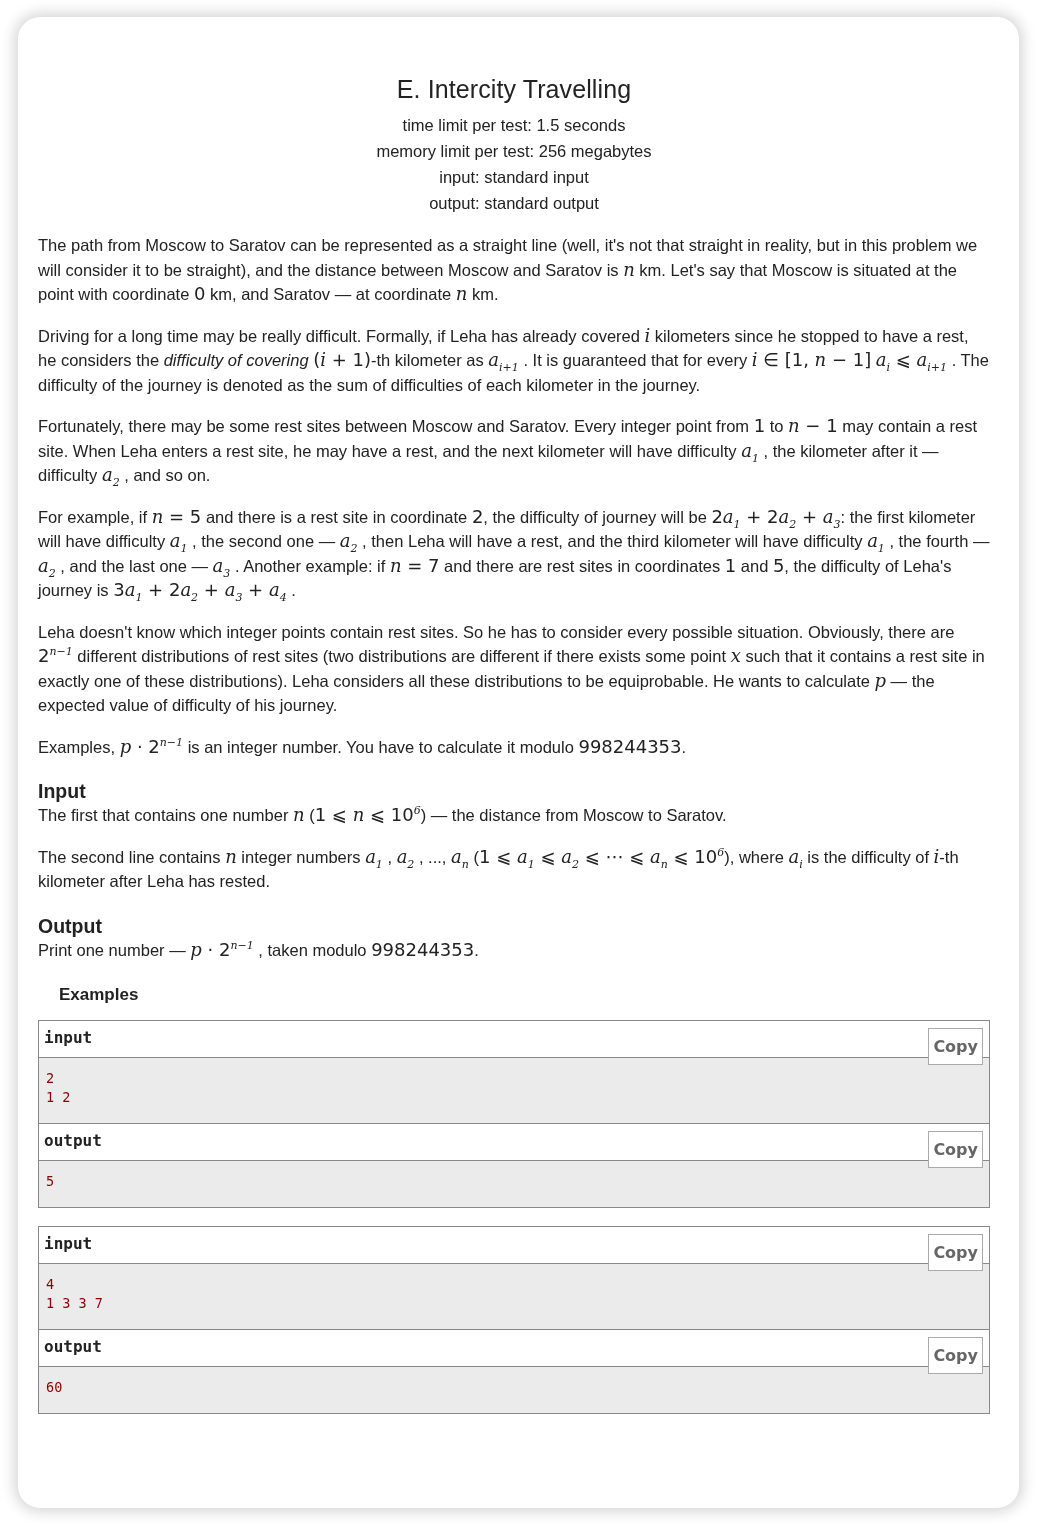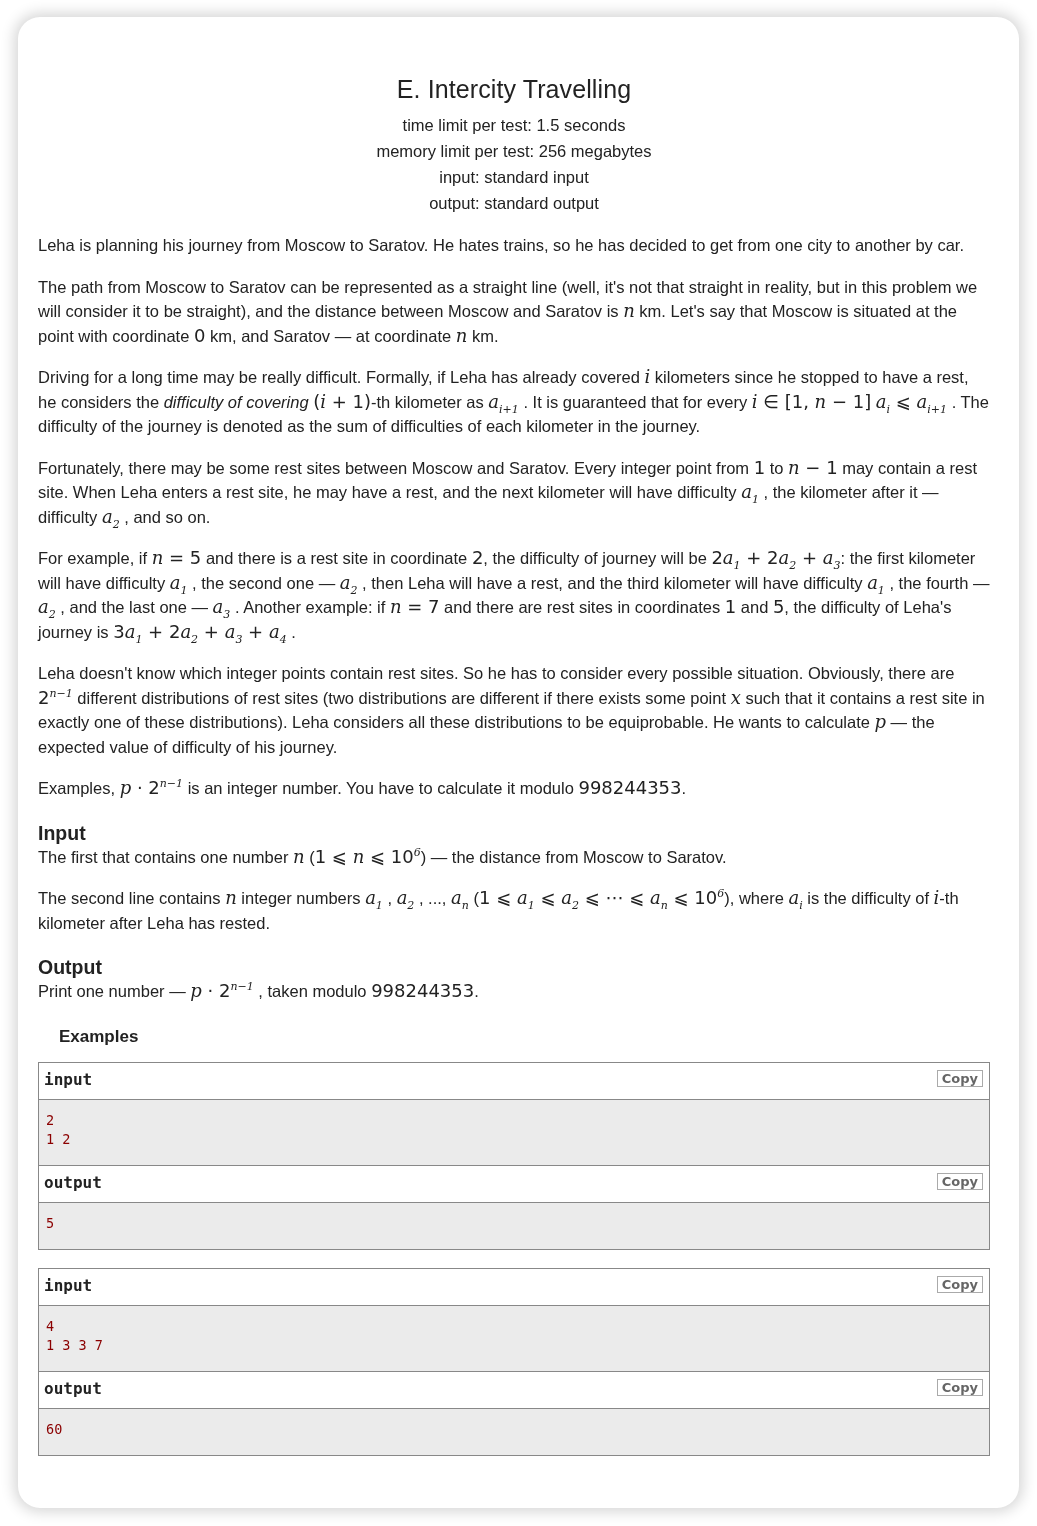--- a/index.html
+++ b/index.html
@@ -18,41 +18,40 @@
   .math { font-family: "DejaVu Serif", serif; font-style: italic; font-size: 18px; }
   .mnum { font-family: "DejaVu Sans", sans-serif; font-style: normal; font-size: 18px; }
   .it { font-style: italic; }
   sub, sup { font-size: 11px; line-height: 0; }
   h3.section { font-size: 19.5px; font-weight: bold; margin: 20px 0 0 0; line-height: 24px; }
   .examples-title { font-size: 17px; font-weight: bold; margin-top: 22px; line-height: 22px; margin-left: 21px; }
   .example { border: 1px solid #888; margin-top: 14px; }
   .example + .example { margin-top: 18px; }
   .io-head { background: #fff; height: 36px; position: relative; border-bottom: 1px solid #888; }
   .io-head .lbl { position: absolute; left: 5px; top: 7px; font-family: "DejaVu Sans Mono", monospace; font-weight: bold; font-size: 16px; color: #222; }
-  .copy-btn { position: absolute; right: 6px; top: 7px; border: 1px solid #aaa; font-family: "DejaVu Sans", sans-serif; font-size: 13px; font-weight: bold; color: #666; padding: 0 4px; background: #fff; cursor: pointer; }
+  .copy-btn { position: absolute; right: 6px; top: 7px; border: 1px solid #aaa; font-family: "DejaVu Sans", sans-serif; font-size: 16px; font-weight: bold; color: #666; padding: 8px 4px; background: #fff; cursor: pointer; }
   .io-body { background: #ebebeb; padding: 11px 7px 12px 7px; font-family: "DejaVu Sans Mono", monospace; font-size: 13.5px; line-height: 19px; color: #8b0000; white-space: pre; min-height: 20px; }
   .io-body.in { height: 42px; }
   .io-body.out { height: 23px; }
   .io-head.second { border-top: 1px solid #888; }
 </style>
 </head>
 <body>
 
 <div class="card">
   <div class="content">
     <div class="title">E. Intercity Travelling</div>
     <div class="limits">
       <div>time limit per test: 1.5 seconds</div>
       <div>memory limit per test: 256 megabytes</div>
       <div>input: standard input</div>
       <div>output: standard output</div>
     </div>
 
     <div id="legend">
-        <p class="para p1"><span>Leha is planning his journey from Moscow to Saratov. He hates trains, so he has decided to get from one city to another by car.</span></p>
         <p class="para gap"><span>The path from Moscow to Saratov can be represented as a straight line (well, it's not that straight in reality, but in this problem we will consider it to be straight), and the distance between Moscow and Saratov is </span><span class="math">n</span><span> km. Let's say that Moscow is situated at the point with coordinate </span><span class="mnum">0</span><span> km, and Saratov — at coordinate </span><span class="math">n</span><span> km.</span></p>
         <p class="para gap"><span>Driving for a long time may be really difficult. Formally, if Leha has already covered </span><span class="math">i</span><span> kilometers since he stopped to have a rest, he considers the </span><span class="it">difficulty of covering</span><span> </span><span class="mnum">(</span><span class="math">i</span><span class="mnum"> + 1)</span><span>-th kilometer as </span><span class="math">a<sub>i+1</sub></span><span> . It is guaranteed that for every </span><span class="math">i</span><span class="mnum"> ∈ [1, </span><span class="math">n</span><span class="mnum"> − 1]</span><span> </span><span class="math">a<sub>i</sub></span><span class="mnum"> ⩽ </span><span class="math">a<sub>i+1</sub></span><span> . The difficulty of the journey is denoted as the sum of difficulties of each kilometer in the journey.</span></p>
         <p class="para gap"><span>Fortunately, there may be some rest sites between Moscow and Saratov. Every integer point from </span><span class="mnum">1</span><span> to </span><span class="math">n</span><span class="mnum"> − 1</span><span> may contain a rest site. When Leha enters a rest site, he may have a rest, and the next kilometer will have difficulty </span><span class="math">a<sub>1</sub></span><span> , the kilometer after it — difficulty </span><span class="math">a<sub>2</sub></span><span> , and so on.</span></p>
         <p class="para gap"><span>For example, if </span><span class="math">n</span><span class="mnum"> = 5</span><span> and there is a rest site in coordinate </span><span class="mnum">2</span><span>, the difficulty of journey will be </span><span class="mnum">2</span><span class="math">a<sub>1</sub></span><span class="mnum"> + 2</span><span class="math">a<sub>2</sub></span><span class="mnum"> + </span><span class="math">a<sub>3</sub></span><span>: the first kilometer will have difficulty </span><span class="math">a<sub>1</sub></span><span> , the second one — </span><span class="math">a<sub>2</sub></span><span> , then Leha will have a rest, and the third kilometer will have difficulty </span><span class="math">a<sub>1</sub></span><span> , the fourth — </span><span class="math">a<sub>2</sub></span><span> , and the last one — </span><span class="math">a<sub>3</sub></span><span> . Another example: if </span><span class="math">n</span><span class="mnum"> = 7</span><span> and there are rest sites in coordinates </span><span class="mnum">1</span><span> and </span><span class="mnum">5</span><span>, the difficulty of Leha's journey is </span><span class="mnum">3</span><span class="math">a<sub>1</sub></span><span class="mnum"> + 2</span><span class="math">a<sub>2</sub></span><span class="mnum"> + </span><span class="math">a<sub>3</sub></span><span class="mnum"> + </span><span class="math">a<sub>4</sub></span><span> .</span></p>
         <p class="para gap"><span>Leha doesn't know which integer points contain rest sites. So he has to consider every possible situation. Obviously, there are </span><span class="mnum">2<sup class="math" style="font-size: 11px;">n−1</sup></span><span>  different distributions of rest sites (two distributions are different if there exists some point </span><span class="math">x</span><span> such that it contains a rest site in exactly one of these distributions). Leha considers all these distributions to be equiprobable. He wants to calculate </span><span class="math">p</span><span> — the expected value of difficulty of his journey.</span></p>
         <p class="para gap"><span>Examples, </span><span class="math">p</span><span class="mnum"> · </span><span class="mnum">2<sup class="math" style="font-size: 11px;">n−1</sup></span><span>  is an integer number. You have to calculate it modulo </span><span class="mnum">998244353</span><span>.</span></p>
       </div>
 
     <h3 class="section">Input</h3>
     <div id="input-spec">

